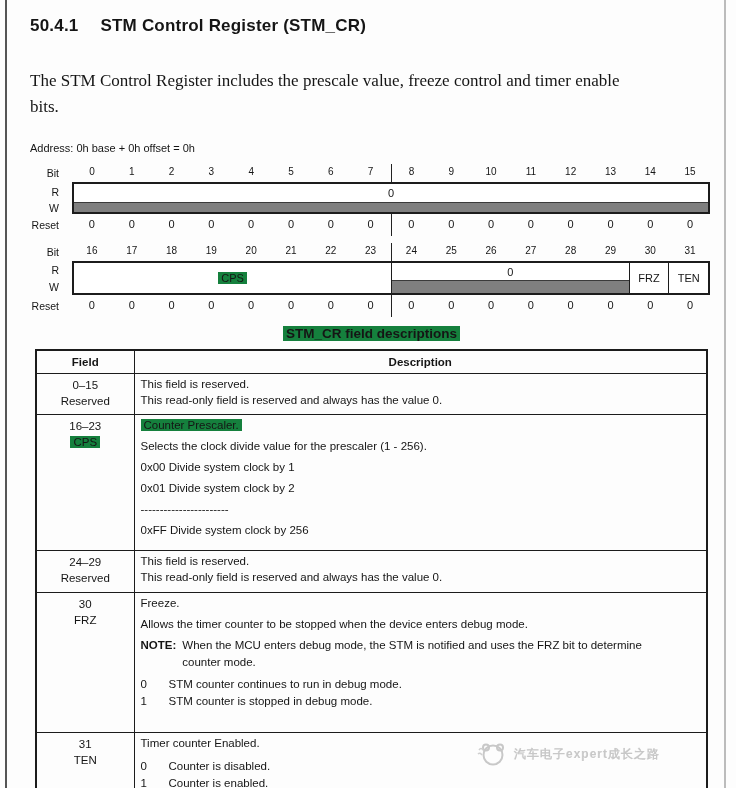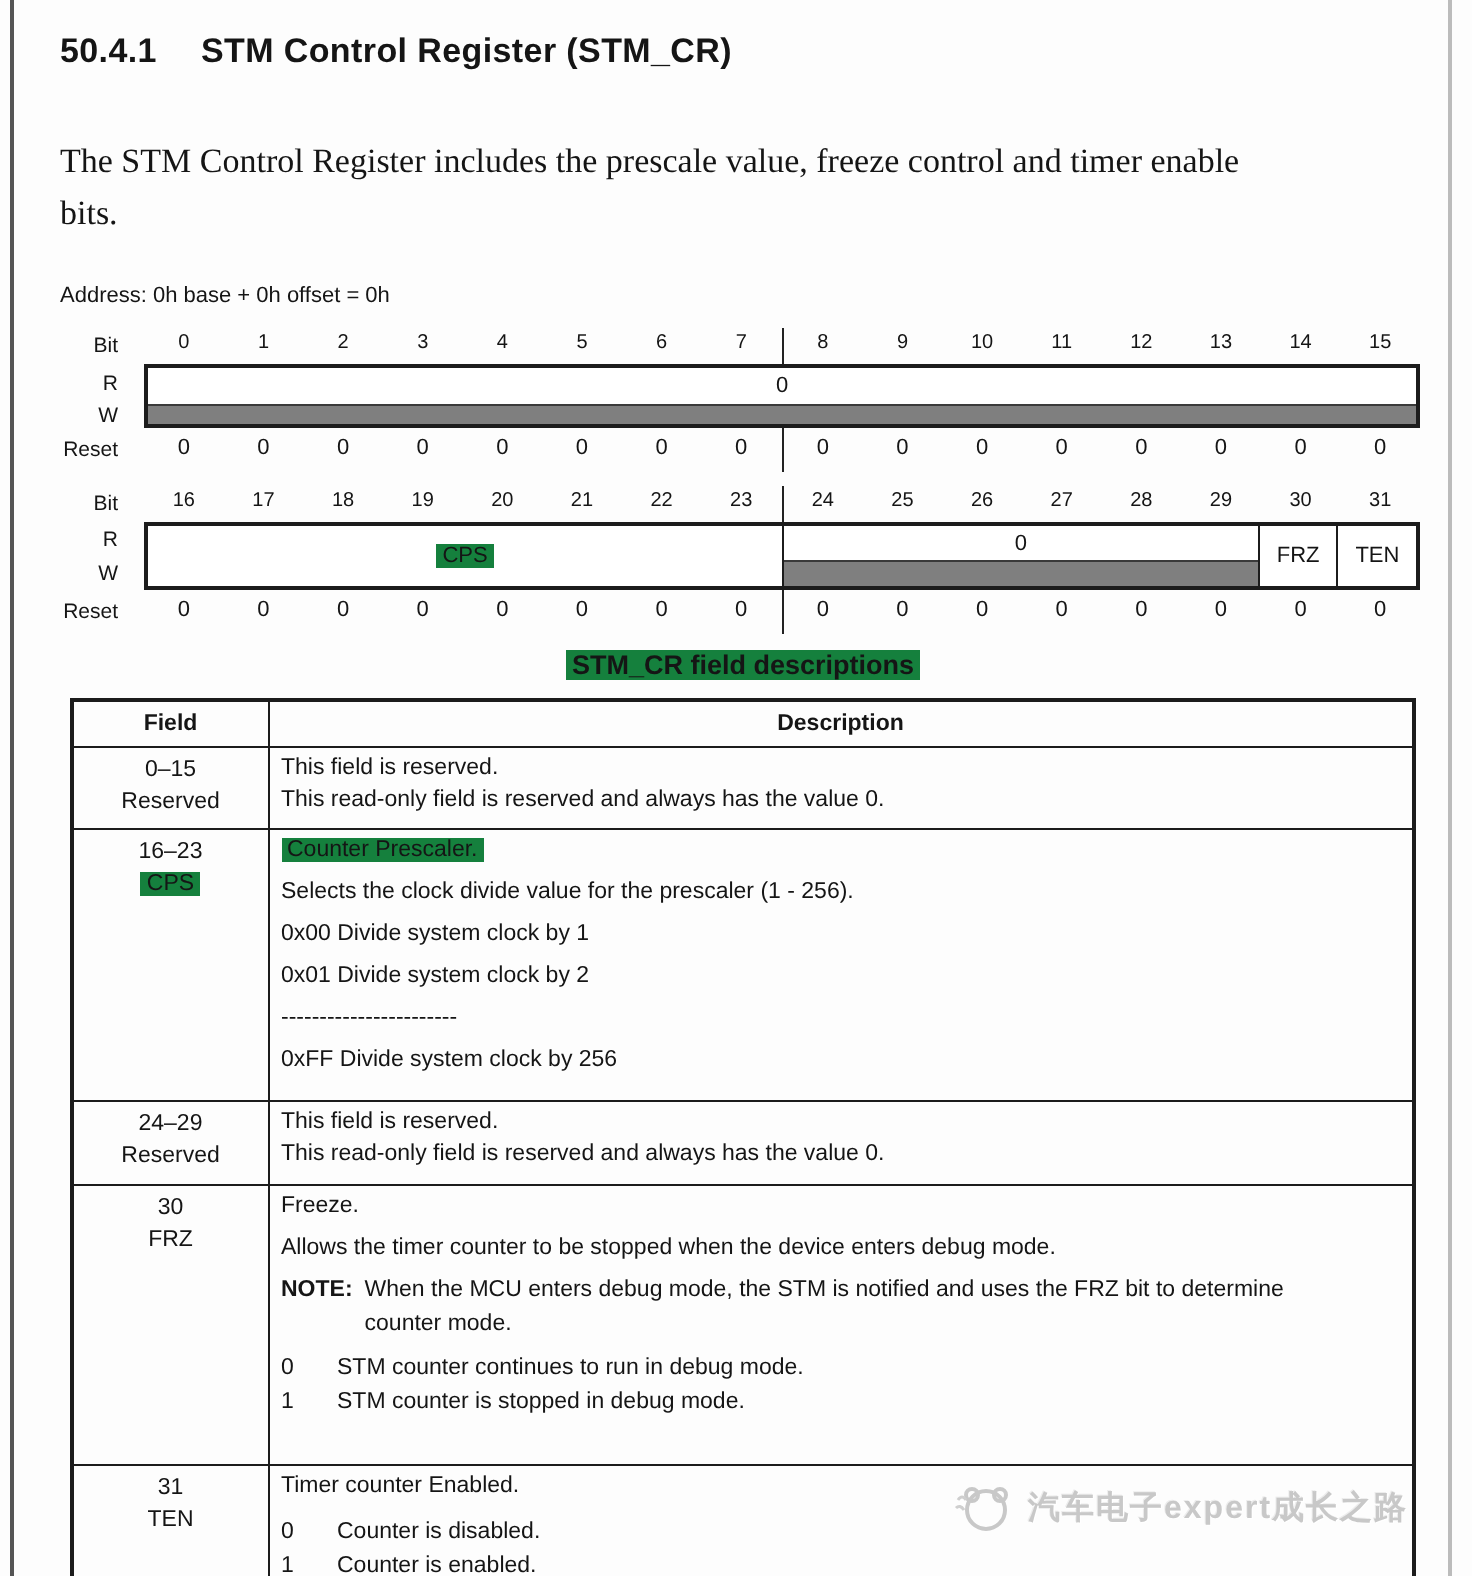--- a/index.html
+++ b/index.html
@@ -57,21 +57,21 @@
   .d-note  { display:flex; gap:6px; line-height:16.5px; margin:2px 0 4.5px; }
   .note-label { font-weight:bold; flex:none; }
   .note-text  { max-width:486px; }
   .value-list { margin-top:6px; }
   .d-value { display:flex; line-height:17px; }
   .value-num { width:28px; flex:none; }
 
   
   .watermark { position:absolute; top:740px; left:476px; display:flex;
                align-items:center; gap:6px; color:#c8c8c8; pointer-events:none; }
-  .watermark-text { font-size:16px; font-weight:bold; letter-spacing:1px; white-space:nowrap;
+  .watermark-text { font-size:12px; font-weight:bold; letter-spacing:1px; white-space:nowrap;
                     text-shadow:0.5px 0.5px 0 #ffffff, -0.5px -0.5px 0 #ededed; }
 </style>
 </head>
 <body>
 
 <div class="page-edge edge-left"></div>
 <div class="page-edge edge-right"></div>
 
 <div class="heading">
   <span>50.4.1</span>

